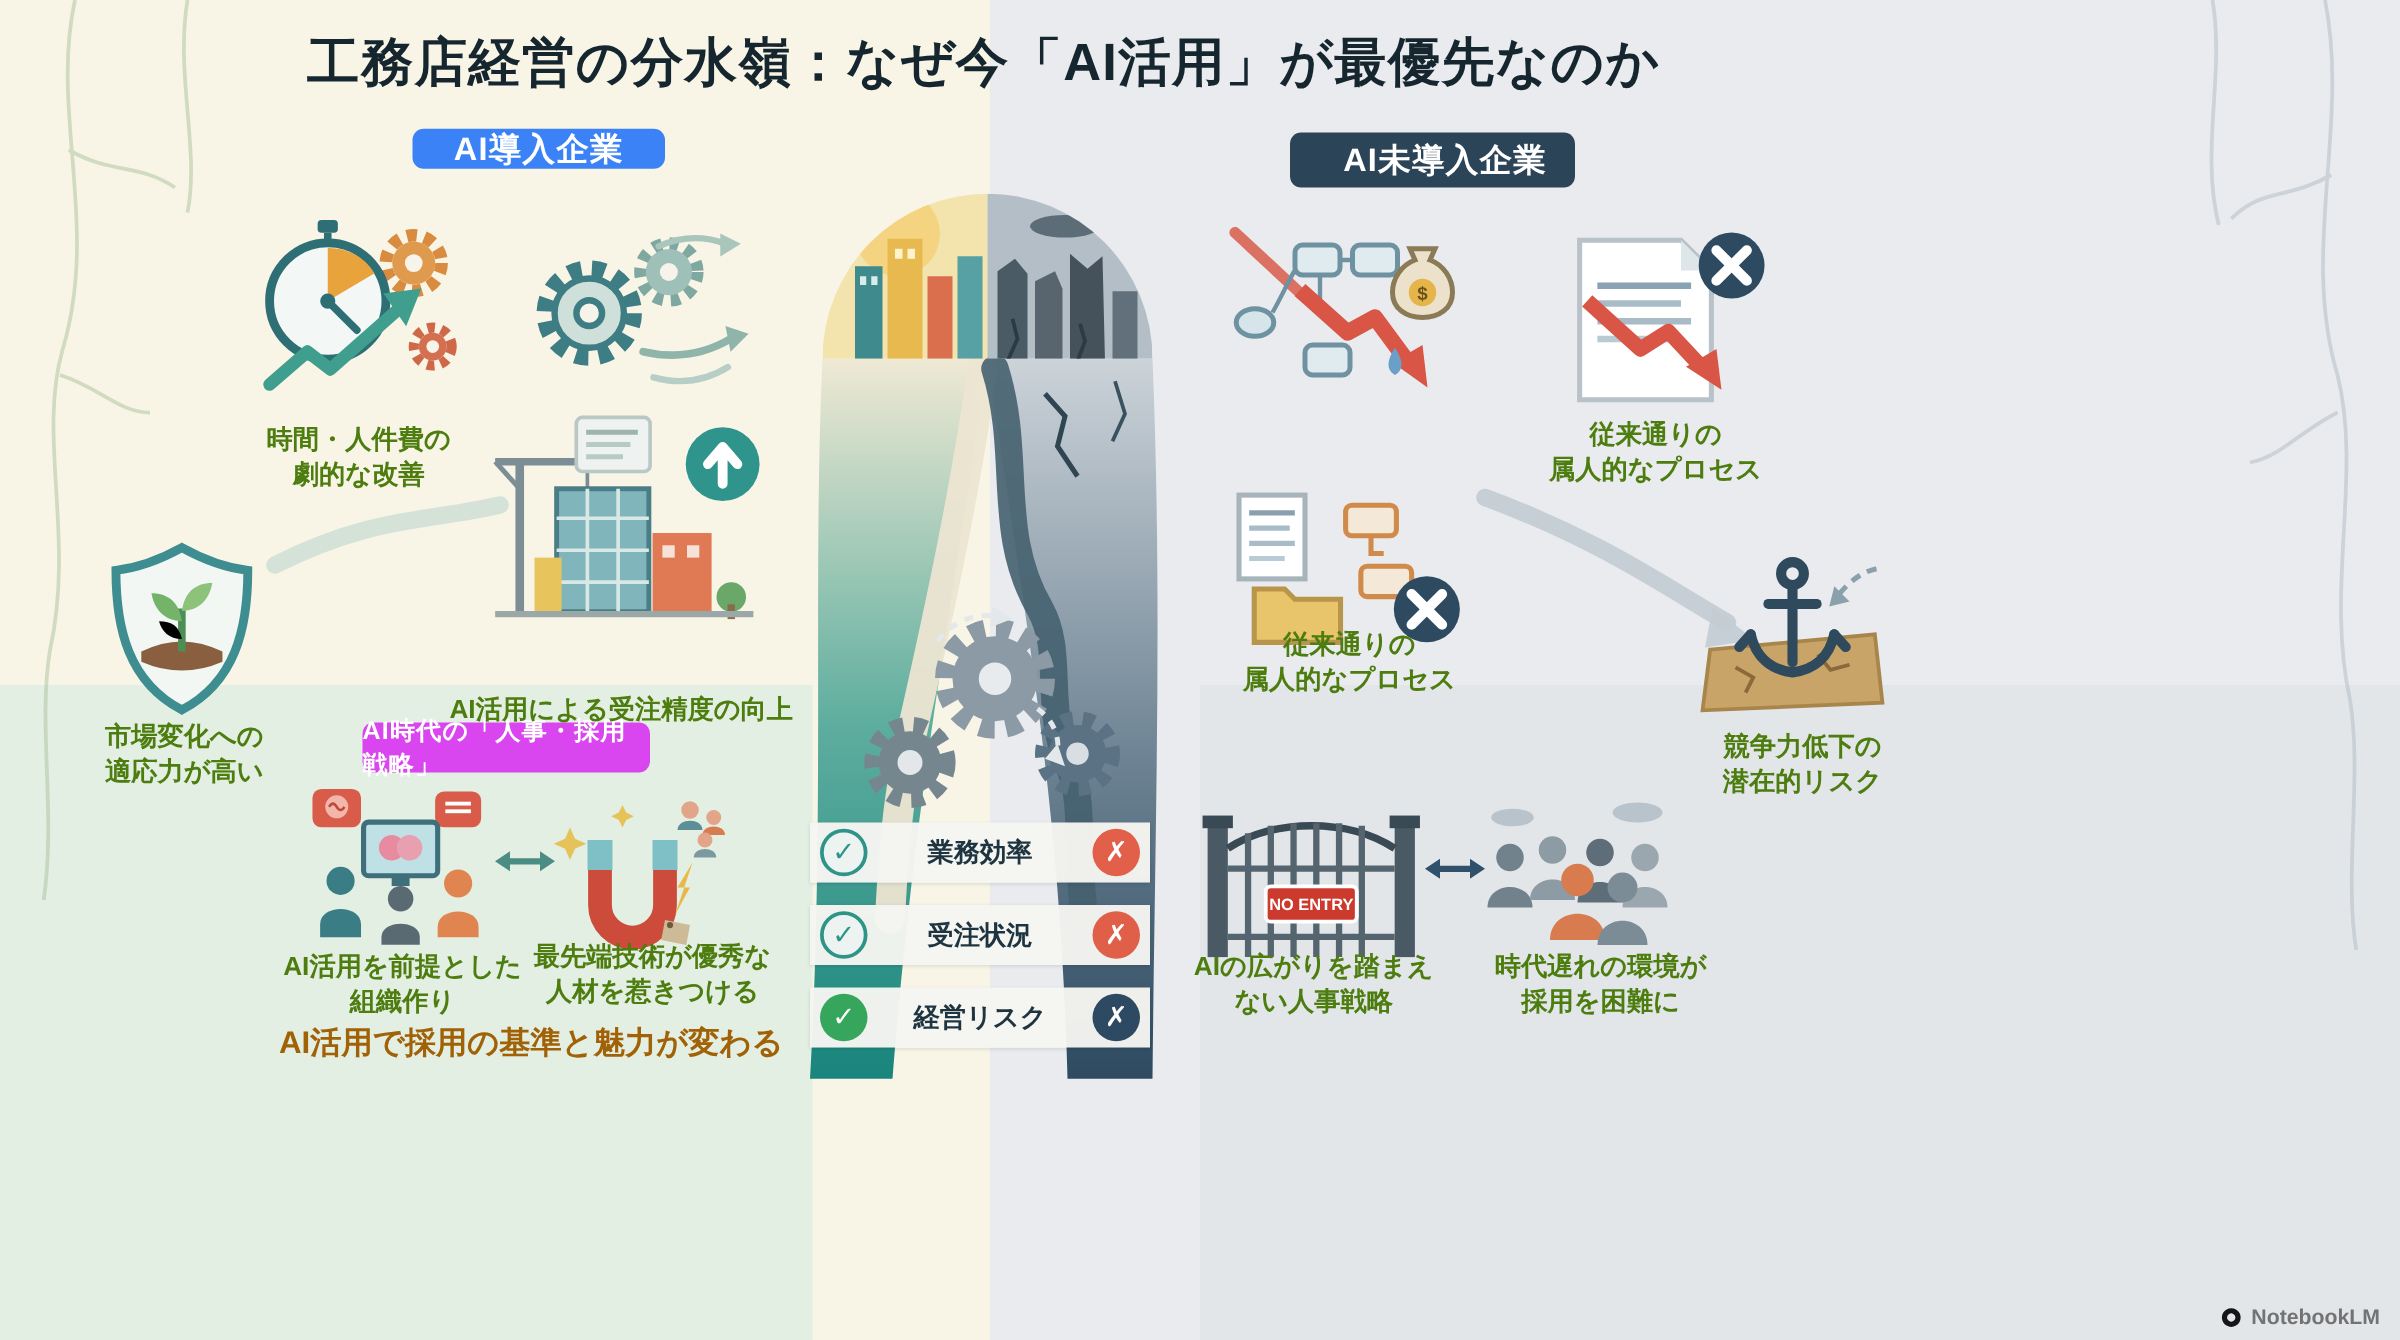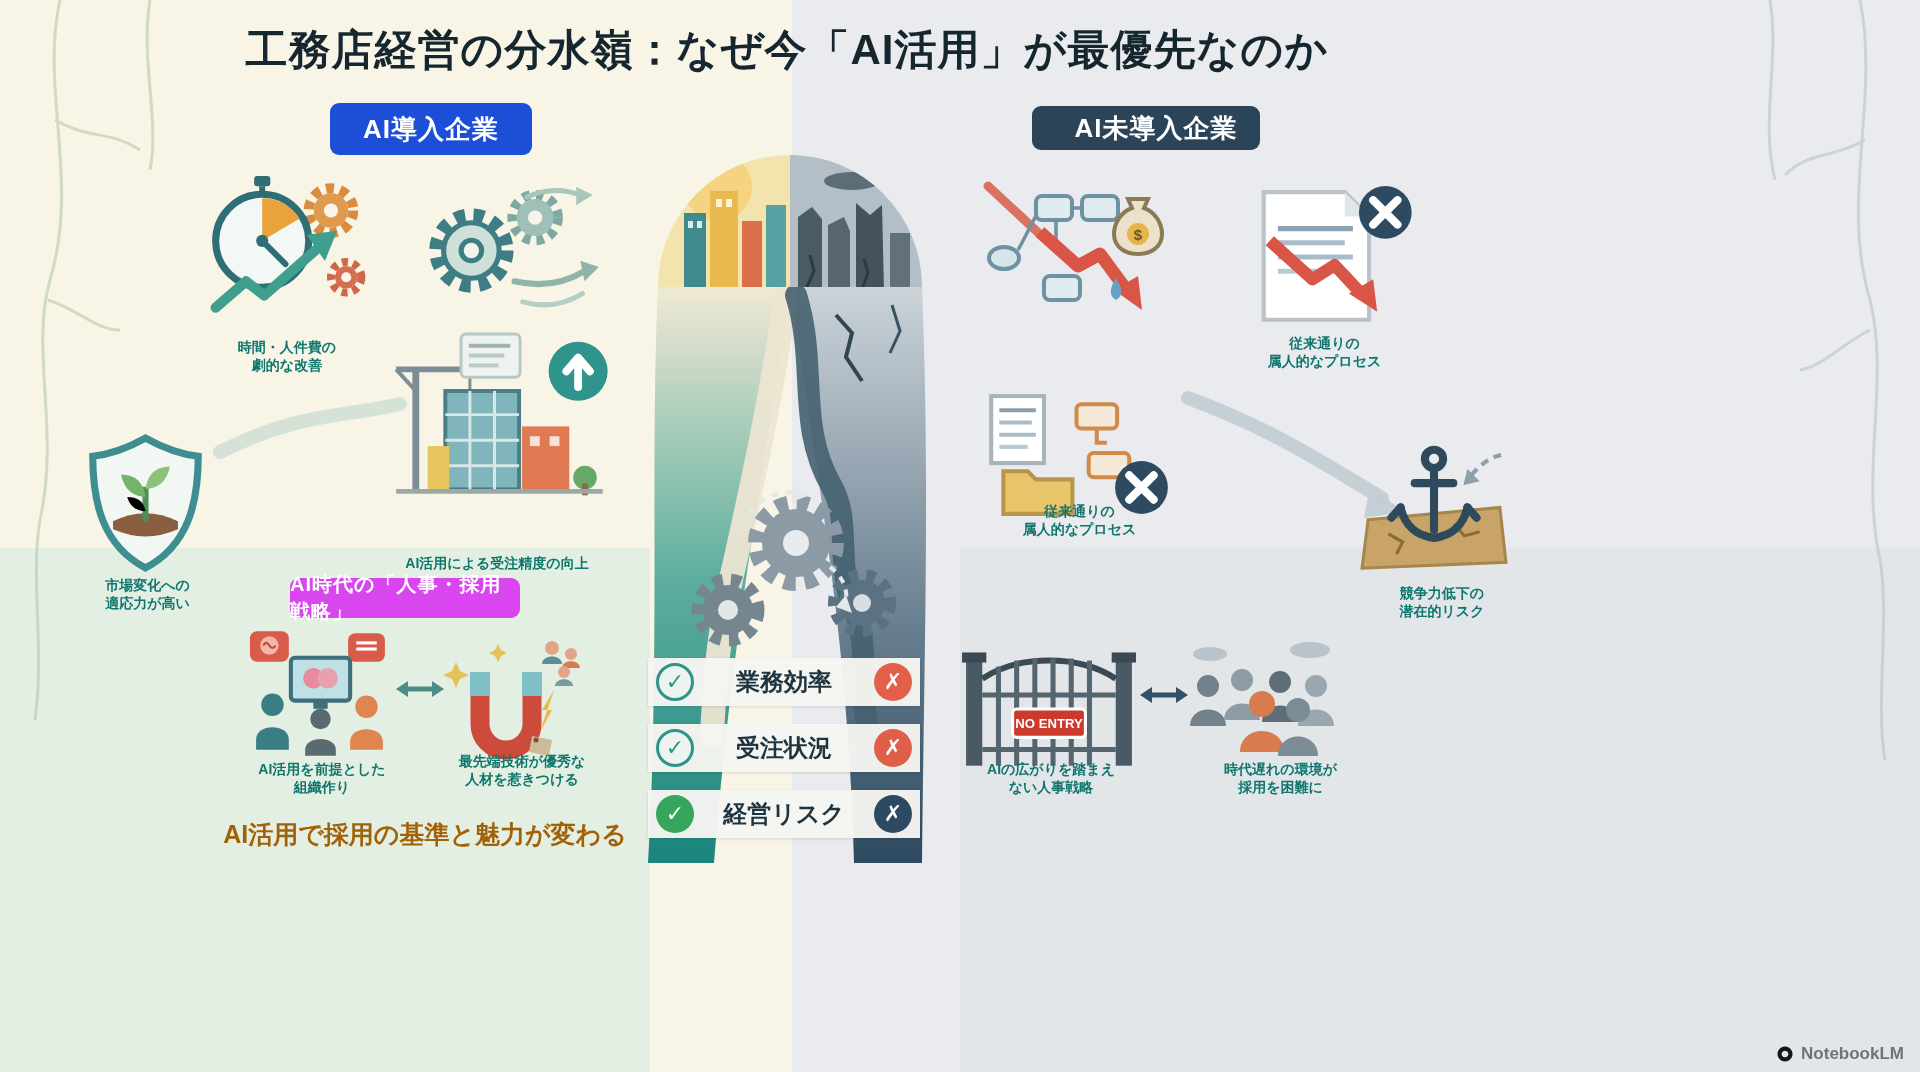--- a/index.html
+++ b/index.html
@@ -1,25 +1,25 @@
 <!DOCTYPE html>
 <html><head>
 <meta charset="utf-8">
 <style>
   html,body{margin:0;padding:0;background:#ffffff;}
   #stage{position:relative;width:1920px;height:1072px;overflow:hidden;
          font-family:"Liberation Sans","DejaVu Sans",sans-serif;background:#f7f4e8;}
   .abs{position:absolute;}
-  .lbl{position:absolute;text-align:center;font-weight:bold;font-size:14px;line-height:1.32;
-       color:#0f766e;white-space:pre-line;}
+  .lbl{position:absolute;text-align:center;font-weight:bold;font-size:21px;line-height:1.32;
+       color:#4d7c0f;white-space:pre-line;}
   .pill{position:absolute;display:flex;align-items:center;justify-content:center;
         color:#fff;font-weight:bold;border-radius:9px;letter-spacing:1px;}
   .row{position:absolute;left:648px;width:272px;height:48px;background:rgba(245,245,241,.97);
        display:flex;align-items:center;justify-content:center;box-shadow:0 1px 3px rgba(0,0,0,.12);}
-  .rlbl{font-size:24px;font-weight:bold;color:#1e3440;}
+  .rlbl{font-size:21px;font-weight:bold;color:#1e3440;}
   .mark{position:absolute;top:5px;width:38px;height:38px;border-radius:50%;box-sizing:border-box;
         display:flex;align-items:center;justify-content:center;font-size:22px;font-weight:bold;}
   .chk{left:8px;}
   .xx{right:8px;color:#fff;}
   .chk-soft{background:#edf3f0;border:3px solid #2f9488;color:#2f9488;}
   .chk-solid{background:#35a65c;color:#fff;}
 </style>
 </head>
 <body>
 
@@ -115,21 +115,21 @@
       </g>
       <path d="M150,418 C162,402 180,395 198,398" stroke="#e3e8ea" stroke-width="4" fill="none" stroke-dasharray="7 7"></path>
       <polygon points="194,390 210,400 192,407" fill="#e3e8ea"></polygon>
       <path d="M230,472 C244,482 250,498 244,514" stroke="#e3e8ea" stroke-width="4" fill="none" stroke-dasharray="7 7"></path>
       <polygon points="236,512 252,518 246,500" fill="#e3e8ea"></polygon>
     </g>
   </svg>
 
   <div class="abs" style="left:-13px;top:22px;width:1600px;text-align:center;font-size:42px;font-weight:800;color:#16262e;letter-spacing:1px;">工務店経営の分水嶺：なぜ今「AI活用」が最優先なのか</div>
 
-  <div class="pill" style="left:330px;top:103px;width:202px;height:52px;background:#1d4ed8;font-size:26px;">AI導入企業</div>
+  <div class="pill" style="left:330px;top:103px;width:202px;height:32px;background:#3b82f6;font-size:26px;">AI導入企業</div>
   <div class="pill" style="left:1032px;top:106px;width:208px;height:44px;background:#2c4458;font-size:26px;padding-left:20px;">AI未導入企業</div>
   <div class="pill" style="left:290px;top:578px;width:230px;height:40px;background:#d946ef;font-size:20px;">AI時代の「人事・採用戦略」</div>
 
   <svg class="abs" style="left:200px;top:168px;" width="175" height="172" viewBox="0 0 170 170">
     <g transform="translate(128,42)">
       <circle r="22" fill="none" stroke="#d98b3f" stroke-width="10" stroke-dasharray="8 6"></circle>
       <circle r="17" fill="#e09a4e"></circle>
         <circle r="7" fill="#f7f4ea"></circle>
     </g>
     <g transform="translate(143,108)">

